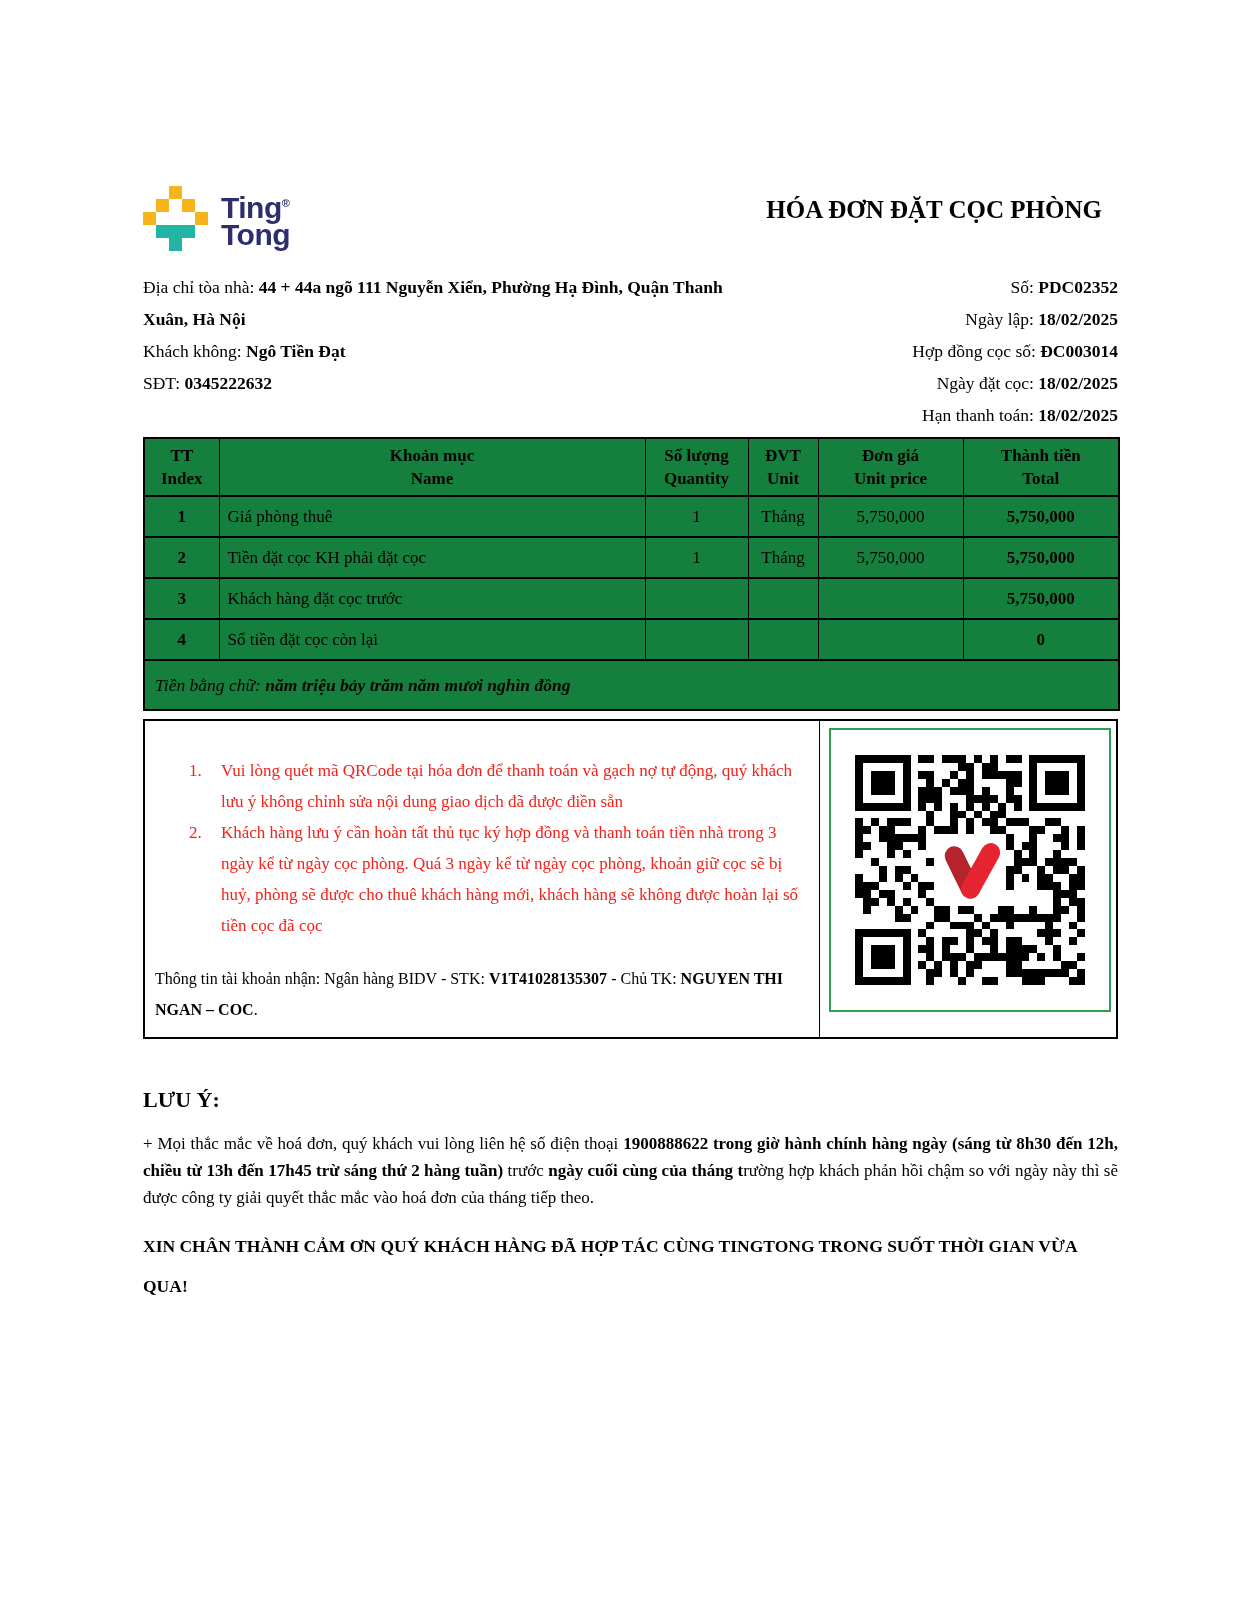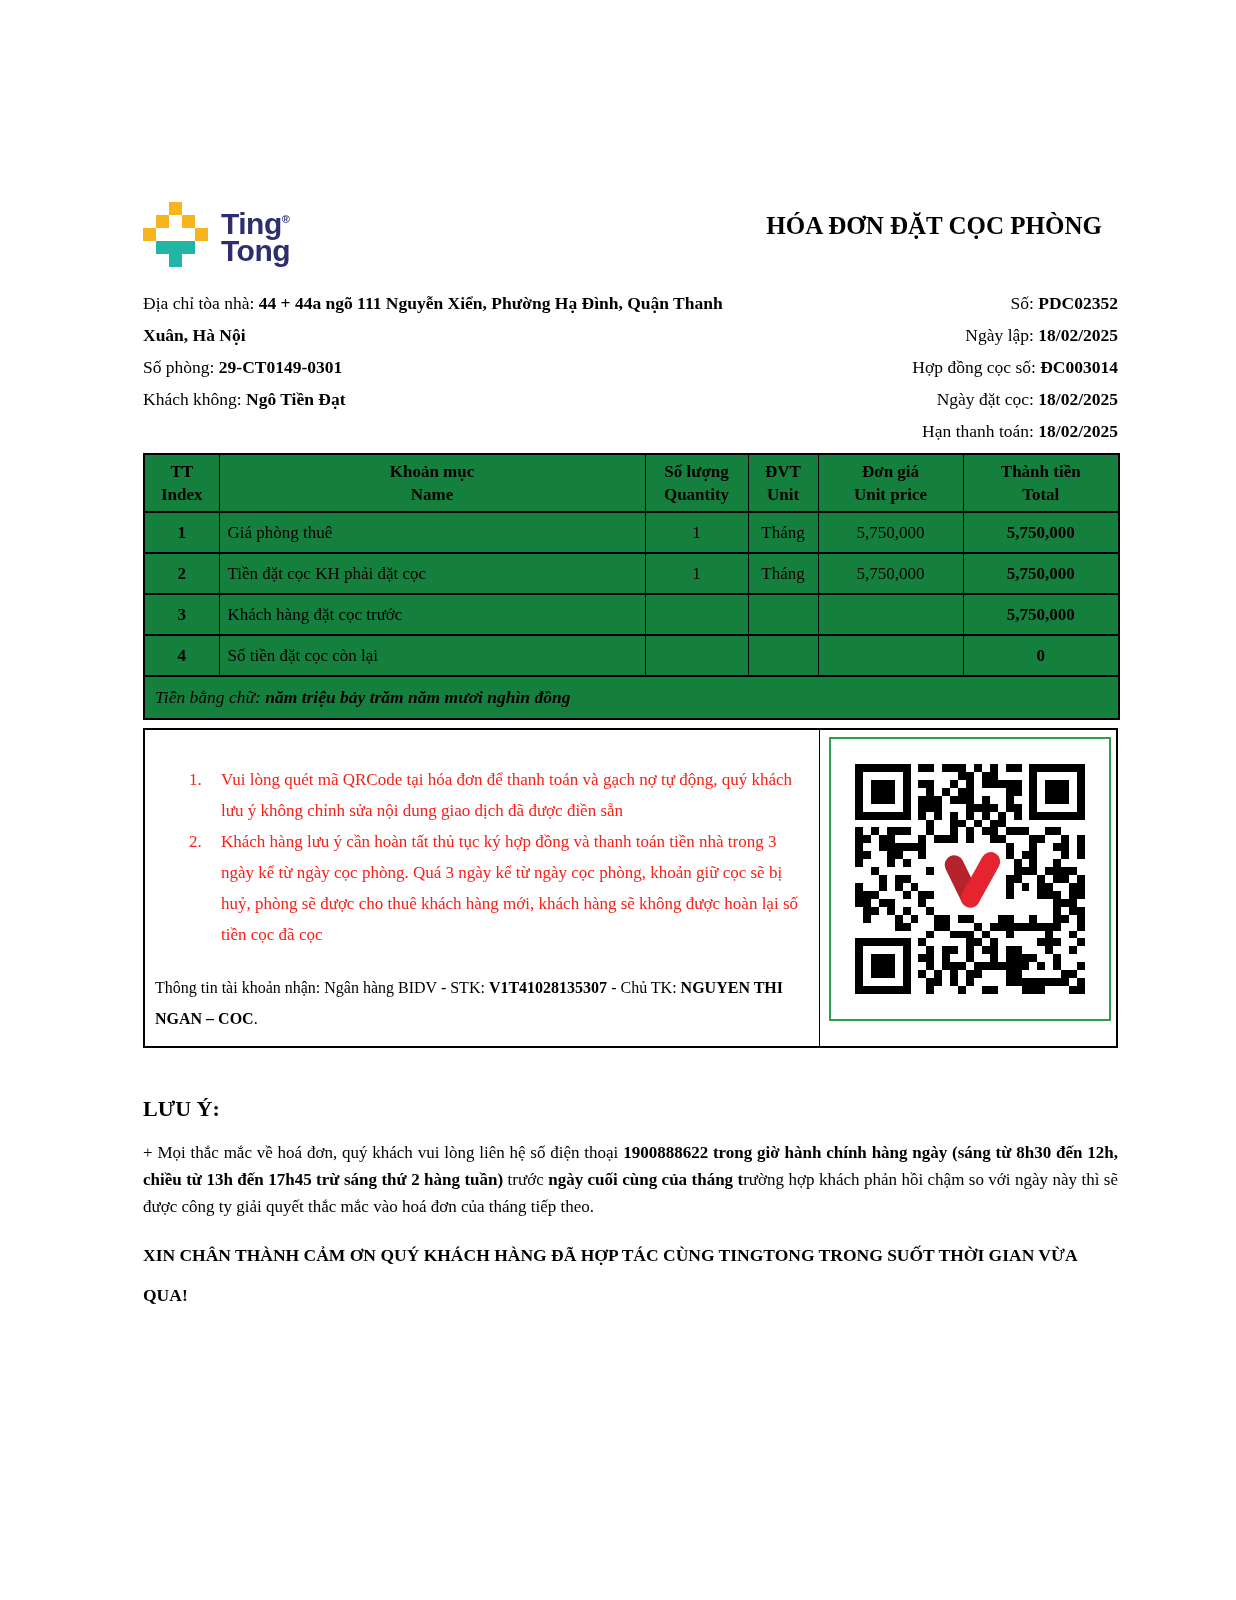--- a/index.html
+++ b/index.html
@@ -11,21 +11,21 @@
   }
   *{margin:0;padding:0;box-sizing:border-box;}
   html,body{background:#fff;}
   body{
     position:relative;
     width:1236px;height:1600px;
     overflow:hidden;
     font-family:"Liberation Serif","DejaVu Serif",serif;
     color:#000;
   }
-  .content{position:absolute;left:143px;top:16px;width:975px;}
+  .content{position:absolute;left:143px;top:0;width:975px;}
 
   
   .hdr{margin-top:186px;display:flex;align-items:flex-start;}
   .logo{display:flex;align-items:center;gap:13px;}
   .logo-grid{display:grid;grid-template-columns:repeat(5,13px);grid-template-rows:repeat(5,13px);}
   .cell.y{background:var(--logo-yellow);}
   .cell.t{background:var(--logo-teal);}
   .logo-text{
     font-family:"Liberation Sans","DejaVu Sans",sans-serif;
     font-weight:bold;font-size:30px;line-height:27px;
@@ -41,21 +41,21 @@
   .val{font-weight:bold;}
   .b{font-weight:bold;}
 
   
   table.items{margin-top:6px;width:975px;border-collapse:collapse;table-layout:fixed;border:2px solid #000;font-size:17px;}
   table.items th,table.items td{border:1px solid #000;border-top-width:2px;border-bottom-width:2px;background:#15803d;}
   table.items th{font-weight:bold;text-align:center;padding:5px 2px;line-height:23px;}
   table.items td{height:41px;padding:2px 8px;}
   td.c{text-align:center;}
   td.l{text-align:left;padding-left:12px;}
-  tr.words td{height:43px;font-style:italic;padding-left:10px;font-size:17.5px;}
+  tr.words td{height:50px;font-style:italic;padding-left:10px;font-size:17.5px;}
   .wv{font-weight:bold;}
 
   
   .notes-box{margin-top:8px;width:975px;height:320px;border:2px solid #000;display:flex;}
   .notes-left{width:675px;border-right:1px solid #000;padding:34px 14px 0 10px;font-size:17px;}
   .red-list{list-style:none;color:var(--red);margin-left:34px;margin-right:4px;}
   .red-list li{display:flex;line-height:31px;}
   .red-list .num{width:32px;flex:none;}
   .red-list .txt{flex:1;}
   .bank{margin-top:22px;line-height:31px;font-size:16px;}
@@ -94,22 +94,22 @@
         <div><span>Ting</span><span class="reg">®</span></div>
         <div>Tong</div>
       </div>
     </div>
     <h1 class="title">HÓA ĐƠN ĐẶT CỌC PHÒNG</h1>
   </header>
 
   <section class="info">
     <div class="info-left">
       <p><span class="lbl">Địa chỉ tòa nhà: </span><span class="val">44 + 44a ngõ 111 Nguyễn Xiển, Phường Hạ Đình, Quận Thanh Xuân, Hà Nội</span></p>
-      <p><span class="lbl">Số phòng: </span><span class="val">29-CT0149-0301</span></p>
       <p><span class="lbl">Khách không:  </span><span class="val">Ngô Tiền Đạt</span></p>
+      <p><span class="lbl">SĐT: </span><span class="val">0345222632</span></p>
     </div>
     <div class="info-right">
       <p><span class="lbl">Số: </span><span class="val">PDC02352</span></p>
       <p><span class="lbl">Ngày lập: </span><span class="val">18/02/2025</span></p>
       <p><span class="lbl">Hợp đồng cọc số: </span><span class="val">ĐC003014</span></p>
       <p><span class="lbl">Ngày đặt cọc: </span><span class="val">18/02/2025</span></p>
       <p><span class="lbl">Hạn thanh toán: </span><span class="val">18/02/2025</span></p>
     </div>
   </section>
 

